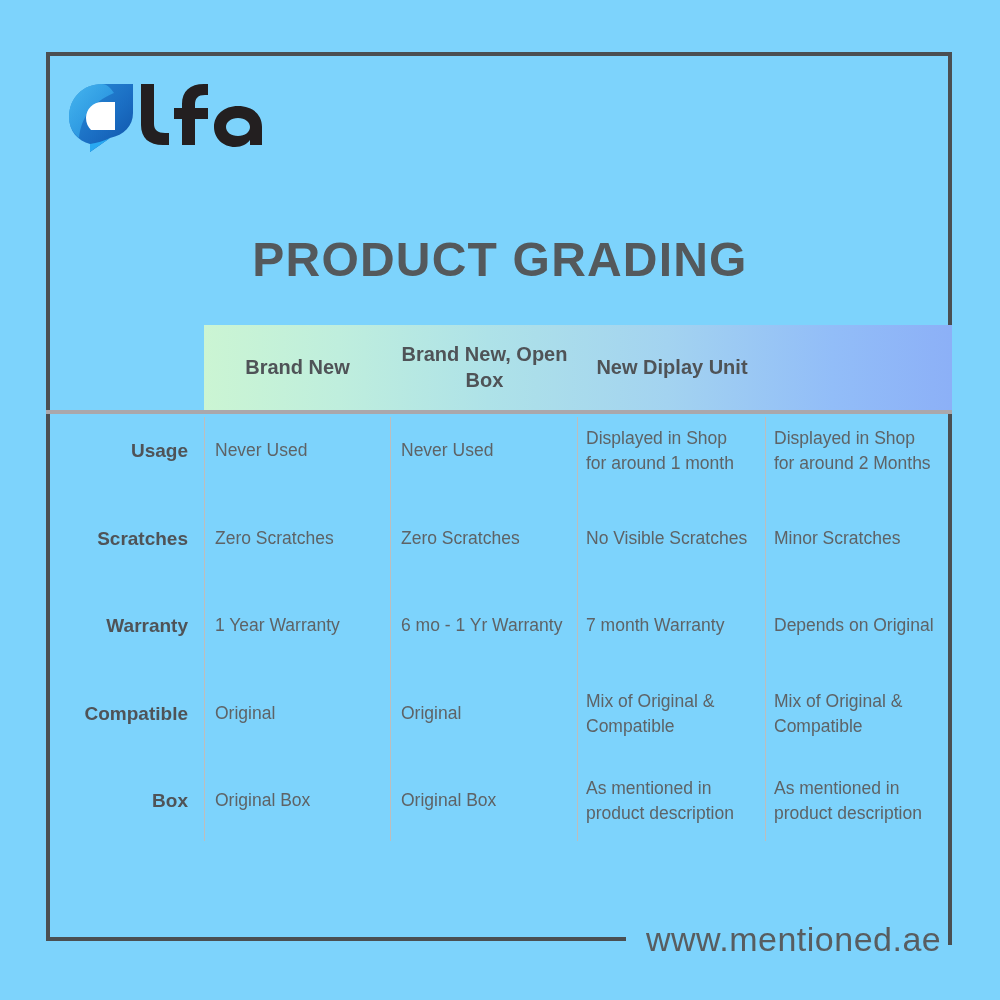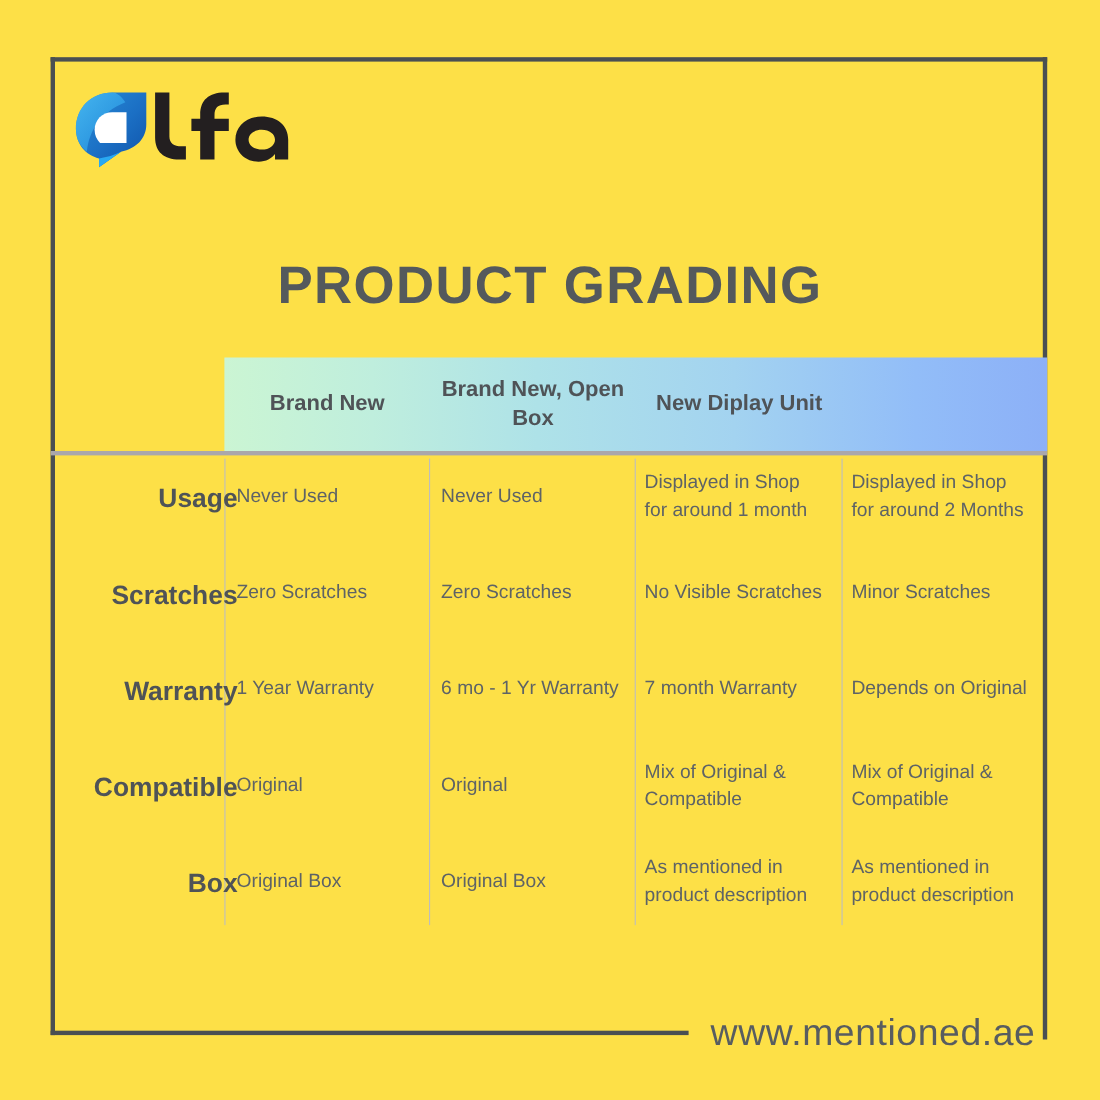--- a/index.html
+++ b/index.html
@@ -11,21 +11,21 @@
     width: 1000px;
     height: 1000px;
     font-family: "Liberation Sans", sans-serif;
     -webkit-font-smoothing: antialiased;
   }
 
   #page {
     position: relative;
     width: 1000px;
     height: 1000px;
-    background: #fde047;
+    background: #7dd3fc;
     overflow: hidden;
   }
 
   
   .frame-line { position: absolute; background: #4a4f52; }
   #frame-top    { left: 46px;  top: 52px;  width: 906px; height: 4px; }
   #frame-left   { left: 46px;  top: 52px;  width: 4px;   height: 889px; }
   #frame-right  { left: 948px; top: 52px;  width: 4px;   height: 893px; }
   #frame-bottom { left: 46px;  top: 937px; width: 580px; height: 4px; }
 
@@ -103,25 +103,24 @@
     height: 424px;
     background: #bdbdbd;
   }
 
   
   .row-label {
     position: absolute;
     left: 0;
     width: 142px;          
     text-align: right;
-    font-size: 24px;
+    font-size: 19px;
     font-weight: 700;
     color: #4f5357;
     font-family: "Liberation Sans", sans-serif;
-    padding-left: 28px;
   }
 
   
   .body-cell {
     position: absolute;
     font-size: 17.5px;
     font-weight: 400;
     color: #5e6366;
     line-height: 1.42;
     font-family: "Liberation Sans", sans-serif;

